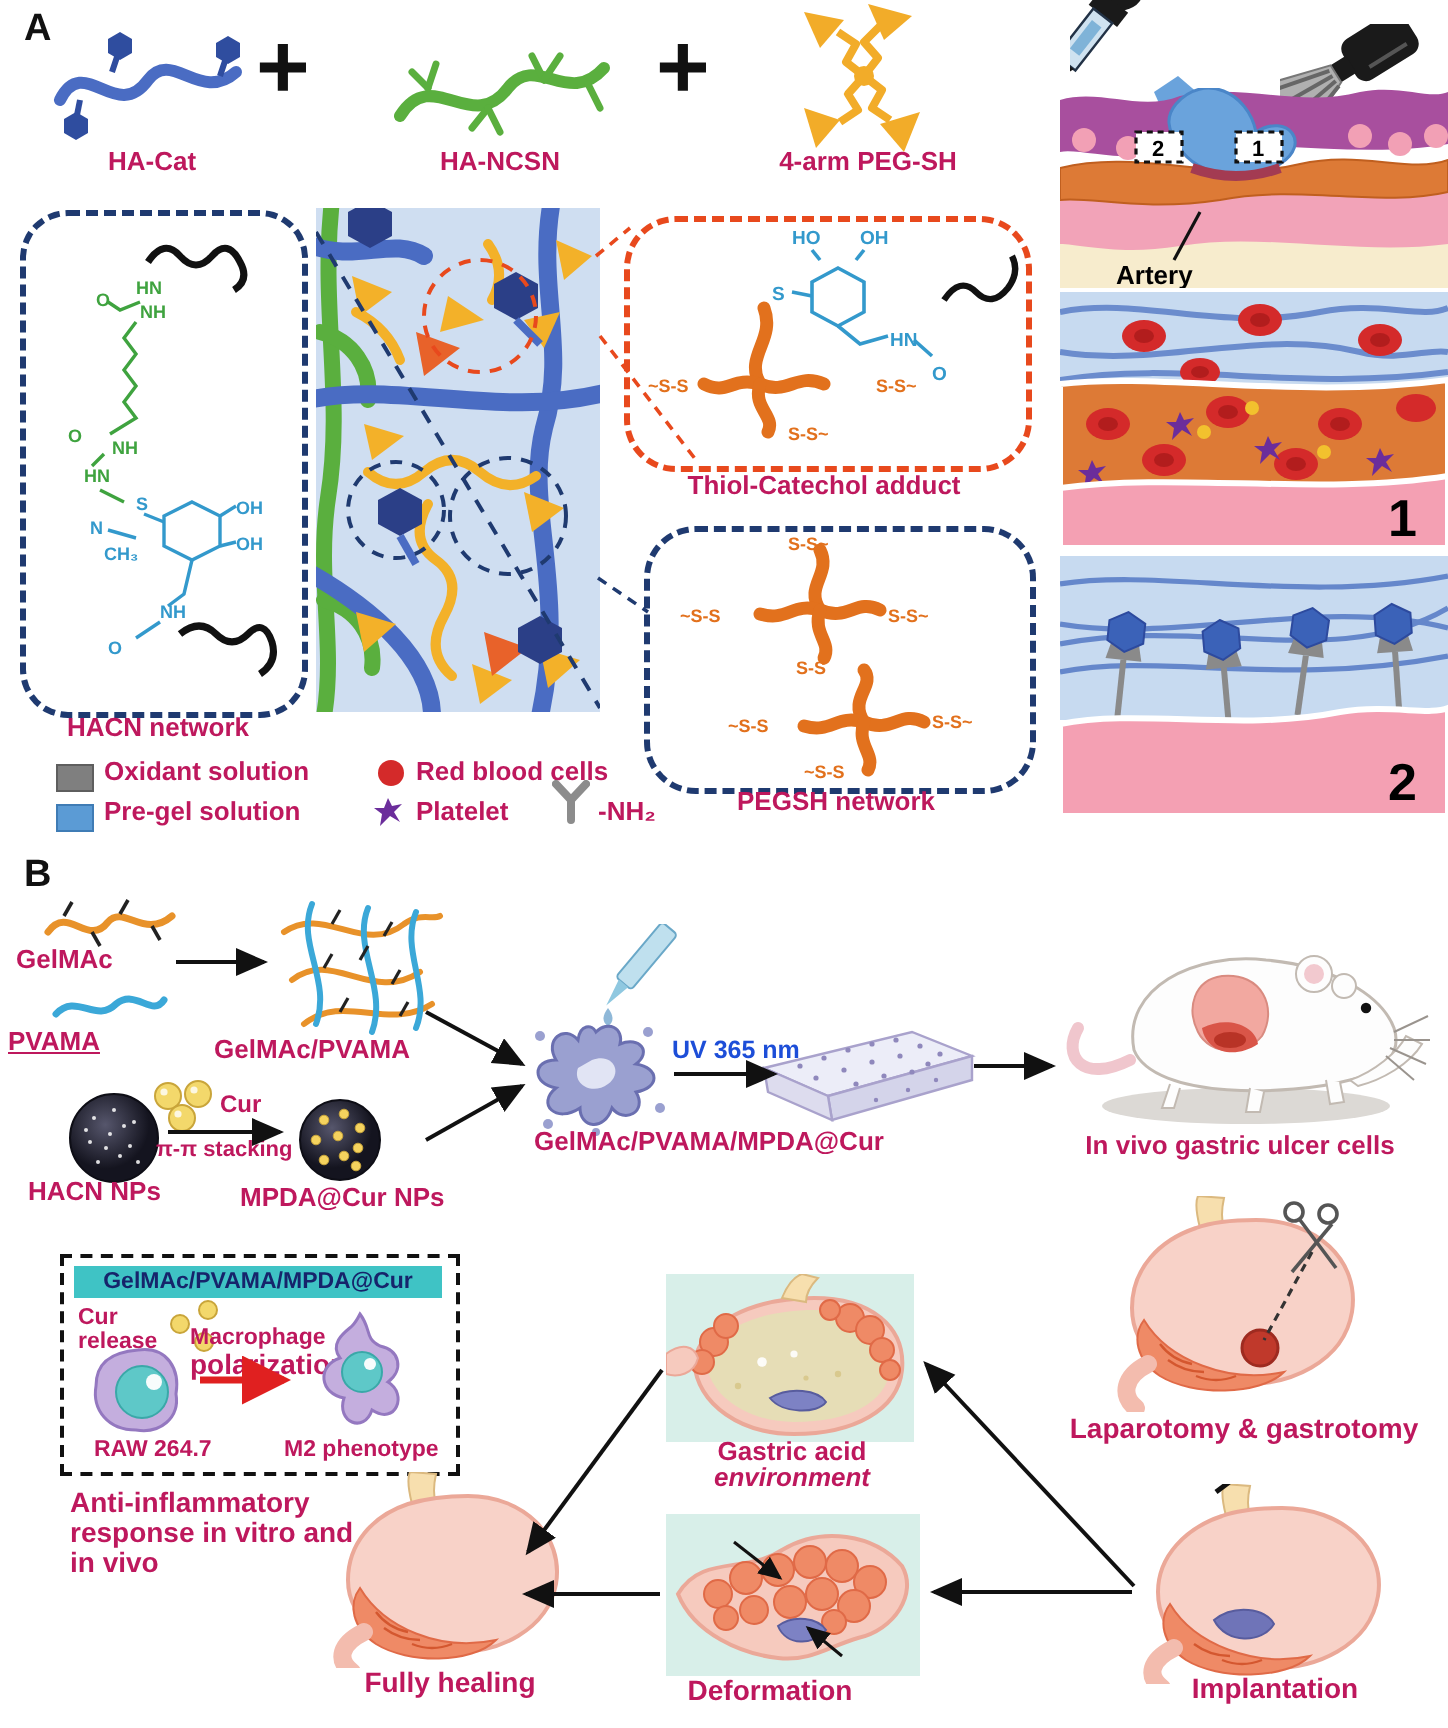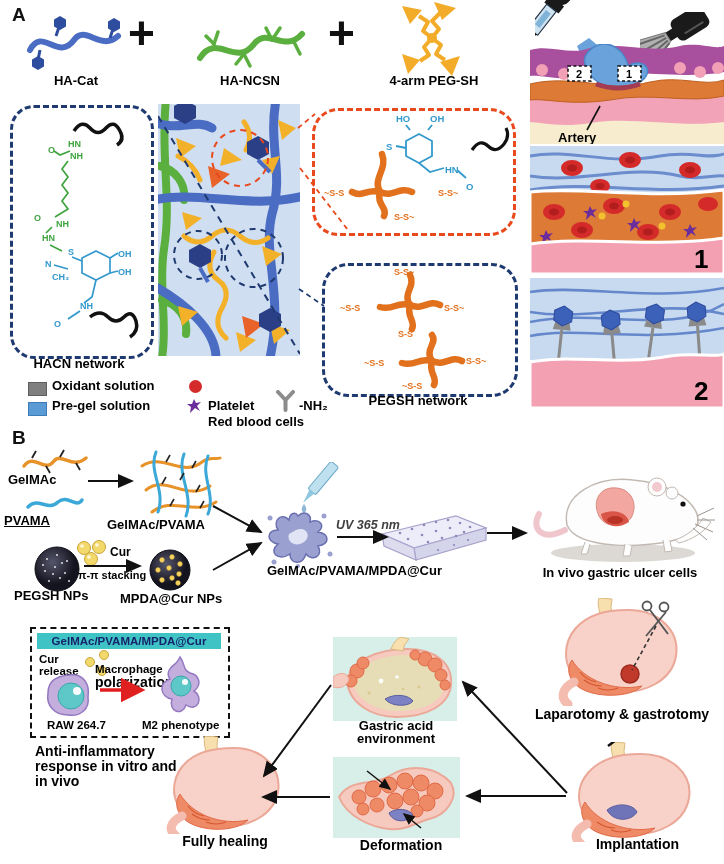--- a/index.html
+++ b/index.html
@@ -1,19 +1,19 @@
 <!DOCTYPE html>
 <html><head>
 <meta charset="utf-8">
 <style>
   html,body{margin:0;padding:0;background:#fff;}
   #canvas{position:relative;width:724px;height:864px;background:#fff;overflow:hidden;
           font-family:"Liberation Sans",sans-serif;color:#111;}
   .abs{position:absolute;}
-  .lbl{position:absolute;font-weight:bold;font-size:13px;color:#000000;white-space:nowrap;line-height:1.1;}
+  .lbl{position:absolute;font-weight:bold;font-size:13px;color:#be185d;white-space:nowrap;line-height:1.1;}
   .ctr{text-align:center;}
   .tag{position:absolute;font-weight:bold;font-size:19px;}
   .plus{position:absolute;font-weight:bold;font-size:46px;line-height:1;}
   .dashbox{position:absolute;border-radius:24px;}
   svg{display:block;}
   svg text{font-family:"Liberation Sans",sans-serif;font-weight:bold;}
 </style>
 </head>
 <body>
 
@@ -179,20 +179,21 @@
       <path d="M68,84 C54,80 52,90 40,84"></path>
       <path d="M68,84 C82,90 86,78 100,84"></path>
       <path d="M68,84 C64,96 76,100 72,108"></path>
     </g>
     <g font-size="9" fill="#e2711d">
       <text x="12" y="88">~S-S</text>
       <text x="126" y="88">S-S~</text>
       <text x="82" y="112">S-S~</text>
     </g>
   </svg>
+  <span class="lbl ctr" style="left:322px;top:236px;width:180px;">Thiol-Catechol adduct</span>
 
   <div class="dashbox" style="left:322px;top:263px;width:190px;height:128px;border:3px dashed #1f3a70;border-radius:26px;"></div>
   <svg class="abs" style="left:322px;top:263px;" width="190" height="128" viewBox="0 0 190 128">
     <g stroke="#e2711d" stroke-width="6.5" fill="none" stroke-linecap="round">
       <path d="M88,42 C80,30 94,24 88,12"></path>
       <path d="M88,42 C74,38 72,48 58,44"></path>
       <path d="M88,42 C102,48 106,36 118,42"></path>
       <path d="M88,42 C84,54 94,58 90,66"></path>
     </g>
     <g stroke="#e2711d" stroke-width="6.5" fill="none" stroke-linecap="round">
@@ -211,21 +212,21 @@
       <text x="80" y="126">~S-S</text>
     </g>
   </svg>
   <span class="lbl ctr" style="left:342px;top:394px;width:152px;">PEGSH network</span>
 
   <div class="abs" style="left:28px;top:382px;width:17px;height:12px;background:#7f7f7f;border:1px solid #5e5e5e;"></div>
   <span class="lbl" style="left:52px;top:379px;text-align:center;">Oxidant solution</span>
   <div class="abs" style="left:28px;top:402px;width:17px;height:12px;background:#5b9bd5;border:1px solid #3f7cb5;"></div>
   <span class="lbl" style="left:52px;top:399px;">Pre-gel solution</span>
   <div class="abs" style="left:189px;top:380px;width:13px;height:13px;border-radius:50%;background:#d42a2a;"></div>
-  <span class="lbl" style="left:208px;top:379px;margin-top:36px;">Red blood cells</span>
+  <span class="lbl" style="left:208px;top:379px;">Red blood cells</span>
   <svg class="abs" style="left:186px;top:398px;" width="17" height="17" viewBox="0 0 17 17">
     <path d="M8,1 L10,5 L15,4 L11,8 L14,13 L9,10 L4,15 L5,9 L1,6 L6,6 Z" fill="#6b2d9b"></path>
   </svg>
   <span class="lbl" style="left:208px;top:399px;">Platelet</span>
   <svg class="abs" style="left:276px;top:390px;" width="19" height="22" viewBox="0 0 19 22">
     <path d="M9.5,10 L9.5,20 M9.5,10 L2,2 M9.5,10 L17,2" stroke="#8c8c8c" stroke-width="4" stroke-linecap="round" fill="none"></path>
   </svg>
   <span class="lbl" style="left:299px;top:399px;">-NH₂</span>
 
   <svg class="abs" style="left:535px;top:0px;" width="120" height="64" viewBox="0 0 120 64">
@@ -450,42 +451,42 @@
         <circle cx="24" cy="9" r="2.4"></circle>
         <circle cx="32" cy="16" r="2.4"></circle>
       <circle cx="10" cy="22" r="2.4"></circle>
         <circle cx="21" cy="20" r="2.4"></circle>
         <circle cx="31" cy="26" r="2.4"></circle>
       <circle cx="14" cy="32" r="2.4"></circle>
         <circle cx="24" cy="30" r="2.4"></circle>
         <circle cx="30" cy="35" r="2.4"></circle>
     </g>
   </svg>
-  <span class="lbl" style="left:14px;top:589px;">PEGSH NPs</span>
+  <span class="lbl" style="left:14px;top:589px;">HACN NPs</span>
   <span class="lbl" style="left:120px;top:592px;">MPDA@Cur NPs</span>
 
   <svg class="abs" style="left:287px;top:462px;" width="64" height="54" viewBox="0 0 64 54">
     <g transform="rotate(40 30 25)">
       <rect x="24" y="-4" width="10" height="36" rx="2" fill="#bfe0ee" stroke="#6aa8c8"></rect>
       <polygon points="26,32 32,32 29.5,46" fill="#8fc8e0"></polygon>
     </g>
     <path d="M17,42 c3,4 3,7 0,9 c-3,-2 -3,-5 0,-9 Z" fill="#8fb8d8"></path>
   </svg>
   <svg class="abs" style="left:262px;top:508px;" width="72" height="60" viewBox="0 0 72 60">
     <path d="M36,8 C42,2 50,6 48,14 C58,10 64,18 56,24 C68,26 68,36 56,38 C62,48 50,54 44,46 C40,58 28,56 28,46 C16,54 6,44 16,36 C4,34 4,22 16,22 C10,12 20,4 27,12 C28,4 34,4 36,8 Z" fill="#9aa0d0" stroke="#6a6fb0" stroke-width="1.5"></path>
     <path d="M34,22 C44,18 50,28 42,34 C34,40 24,34 27,26 Z" fill="#e9ebf7" opacity="0.9"></path>
     <g fill="#9aa0d0">
       <circle cx="8" cy="10" r="2.5"></circle>
         <circle cx="62" cy="8" r="2.5"></circle>
         <circle cx="68" cy="46" r="2.5"></circle>
       <circle cx="12" cy="54" r="2.5"></circle>
         <circle cx="36" cy="58" r="2"></circle>
     </g>
   </svg>
-  <span class="lbl" style="left:336px;top:519px;font-size:12.5px;color:#404040;font-style:italic;">UV 365 nm</span>
+  <span class="lbl" style="left:336px;top:519px;font-size:12.5px;color:#1d4ed8;">UV 365 nm</span>
 
   <svg class="abs" style="left:380px;top:512px;" width="108" height="52" viewBox="0 0 108 52">
     <polygon points="2,22 76,4 106,16 34,36" fill="#ecedf8" stroke="#a9a2cc" stroke-width="1.2"></polygon>
     <polygon points="34,36 106,16 106,28 36,48" fill="#d4d4ea" stroke="#a9a2cc" stroke-width="1.2"></polygon>
     <polygon points="2,22 34,36 36,48 4,34" fill="#dddcee" stroke="#a9a2cc" stroke-width="1.2"></polygon>
     <g fill="#8f88bc">
       <circle cx="20" cy="21" r="1.3"></circle>
         <circle cx="32" cy="17" r="1.3"></circle>
         <circle cx="44" cy="13" r="1.3"></circle>
       <circle cx="56" cy="10" r="1.3"></circle>
@@ -586,21 +587,21 @@
         <circle cx="48" cy="44" r="2.4"></circle>
         <circle cx="64" cy="40" r="1.8"></circle>
       </g>
     <g fill="#d9c98e">
         <circle cx="36" cy="56" r="1.6"></circle>
         <circle cx="86" cy="50" r="1.6"></circle>
         <circle cx="70" cy="52" r="1.3"></circle>
       </g>
   </svg>
   <span class="lbl ctr" style="left:336px;top:719px;width:120px;">Gastric acid</span>
-  <span class="lbl ctr" style="left:336px;top:732px;width:120px;">environment</span>
+  <span class="lbl ctr" style="left:336px;top:732px;width:120px;font-style:italic;">environment</span>
 
   <svg class="abs" style="left:540px;top:598px;" width="170" height="108" viewBox="0 0 170 108">
     <path d="M60,16 q-3,-12 -1,-16 l13,1 q-2,9 0,15 Z" fill="#f7dfae" stroke="#dbb97f"></path>
     <path d="M58,16 C40,22 26,36 26,56 C26,78 46,92 76,94 C106,96 132,82 136,58 C140,32 118,12 88,12 C76,12 66,13 58,16 Z" fill="#f8d2c8" stroke="#eba898" stroke-width="2"></path>
     <path d="M32,62 C44,82 74,94 102,88 C90,100 56,100 40,90 C28,82 26,70 32,62 Z" fill="#ef8a66" stroke="#e06a47"></path>
     <g stroke="#d4572f" stroke-width="1.2" fill="none">
         <path d="M44,82 q8,6 18,6"></path>
         <path d="M58,90 q10,4 20,0"></path>
         <path d="M40,74 q6,8 16,10"></path>
       </g>
@@ -642,21 +643,21 @@
         <circle cx="102" cy="34" r="8"></circle>
       <circle cx="94" cy="46" r="8"></circle>
         <circle cx="78" cy="40" r="8"></circle>
         <circle cx="62" cy="44" r="8"></circle>
       <circle cx="44" cy="48" r="7"></circle>
         <circle cx="30" cy="52" r="6"></circle>
         <circle cx="84" cy="54" r="6"></circle>
     </g>
     <path d="M56,56 C64,50 76,52 80,58 C74,66 60,66 56,56 Z" fill="#7d82c4" stroke="#585c9e"></path>
   </svg>
-  <span class="lbl ctr" style="left:336px;top:838px;width:130px;font-size:14px;">Deformation</span>
+  <span class="lbl ctr" style="left:320px;top:838px;width:130px;font-size:14px;">Deformation</span>
 
   <svg class="abs" style="left:152px;top:736px;" width="150" height="98" viewBox="0 0 150 98">
     <path d="M54,16 q-3,-12 -1,-16 l13,1 q-2,9 0,15 Z" fill="#f7dfae" stroke="#dbb97f"></path>
     <path d="M52,16 C34,22 22,36 22,54 C22,74 42,88 70,90 C98,92 122,78 126,56 C130,32 110,12 82,12 C70,12 62,13 52,16 Z" fill="#f8d2c8" stroke="#eba898" stroke-width="2"></path>
     <path d="M28,58 C40,78 68,90 96,84 C84,96 52,96 36,86 C24,78 22,66 28,58 Z" fill="#ef8a66" stroke="#e06a47"></path>
     <g stroke="#d4572f" stroke-width="1.2" fill="none">
       <path d="M40,78 q8,6 18,6"></path>
         <path d="M54,86 q10,4 20,0"></path>
         <path d="M36,70 q6,8 16,10"></path>
     </g>

